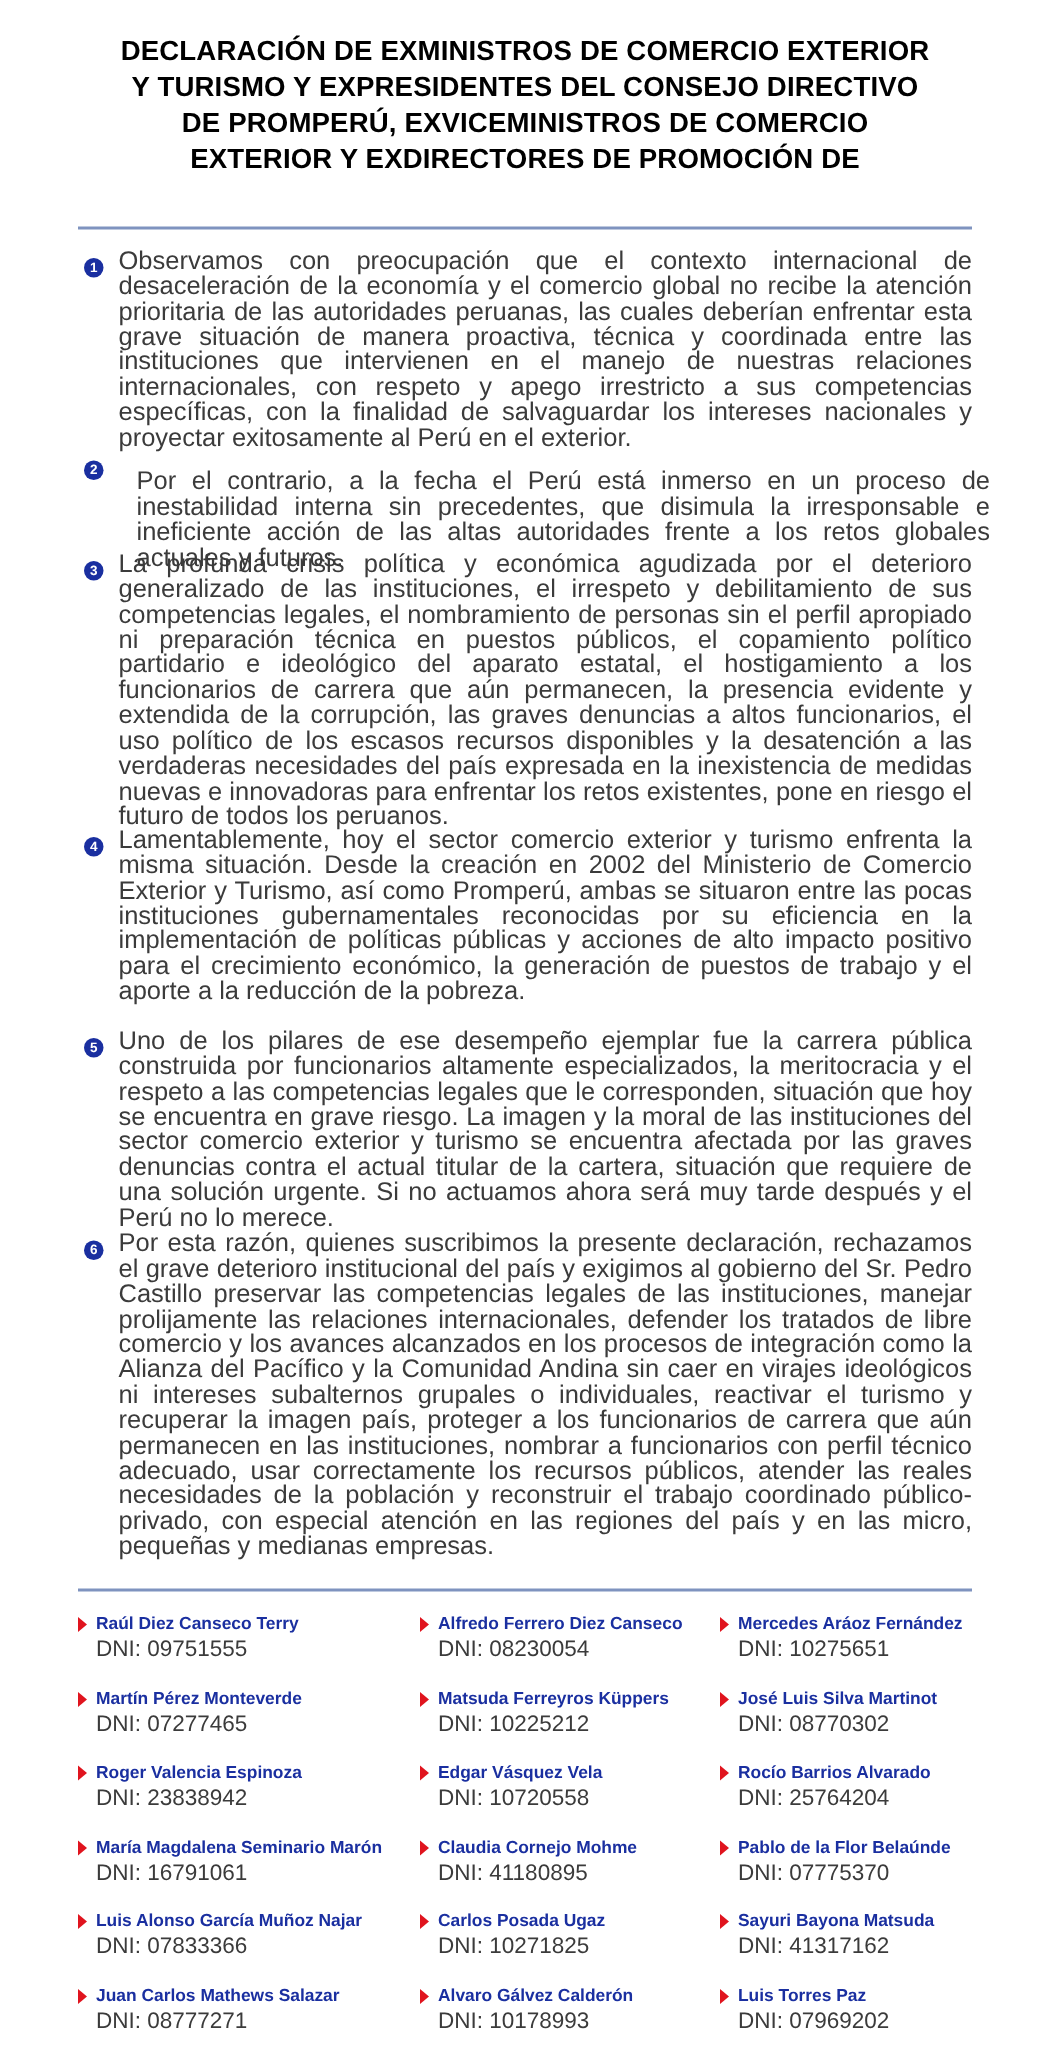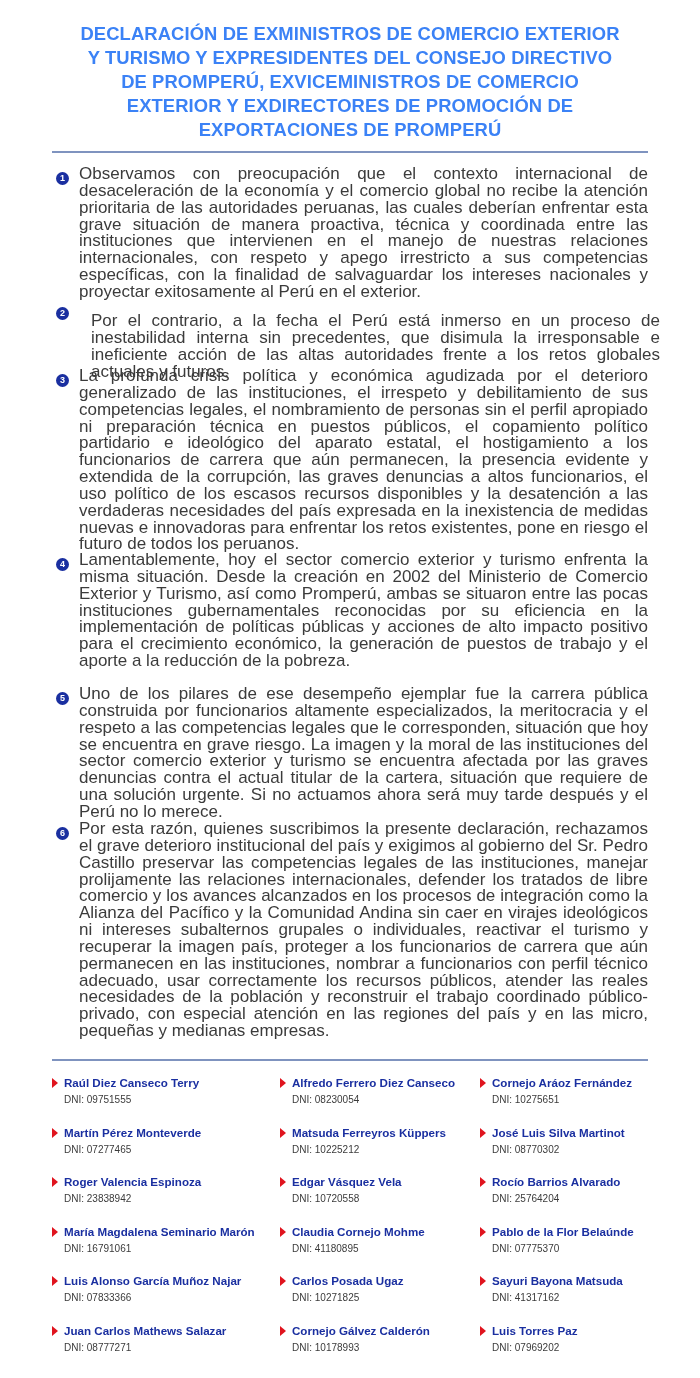--- a/index.html
+++ b/index.html
@@ -20,21 +20,21 @@
       left: 0; top: 0;
       width: 700px;
       height: 1378px;
     }
     .title {
       position: absolute;
       left: 40px;
       top: 22px;
       width: 620px;
       text-align: center;
-      color: #3b82f6;
+      color: #000000;
       font-weight: 700;
       font-size: 18.4px;
       line-height: 24px;
       letter-spacing: 0.1px;
       font-family: "Liberation Sans", sans-serif;
     }
     .title .line {
       display: block;
       white-space: nowrap;
     }
@@ -116,21 +116,21 @@
       font-size: 11.6px;
       line-height: 15px;
       font-family: "Liberation Sans", sans-serif;
     }
     .signer .dni {
       position: absolute;
       left: 12px;
       top: 17px;
       white-space: nowrap;
       color: #3b3b3b;
-      font-size: 10px;
+      font-size: 15px;
       line-height: 15px;
       font-family: "Liberation Sans", sans-serif;
       text-align: right;
     }
     .col0 { left: 0px; }
     .col1 { left: 228px; }
     .col2 { left: 428px; }
     .row0 { top: 0px; }
     .row1 { top: 50px; }
     .row2 { top: 99px; }
@@ -141,21 +141,20 @@
 </head>
 <body>
 
 <div class="page">
 
   <h1 class="title" style="margin:0;">
     <span class="line">DECLARACIÓN DE EXMINISTROS DE COMERCIO EXTERIOR</span>
     <span class="line">Y TURISMO Y EXPRESIDENTES DEL CONSEJO DIRECTIVO</span>
     <span class="line">DE PROMPERÚ, EXVICEMINISTROS DE COMERCIO</span>
     <span class="line">EXTERIOR Y EXDIRECTORES DE PROMOCIÓN DE</span>
-    <span class="line">EXPORTACIONES DE PROMPERÚ</span>
   </h1>
 
   <div class="rule top"></div>
 
   <div class="para" id="p1">
     <span class="num">1</span>
     <p class="text" style="margin:0;">Observamos con preocupación que el contexto internacional de desaceleración de la economía y el comercio global no recibe la atención prioritaria de las autoridades peruanas, las cuales deberían enfrentar esta grave situación de manera proactiva, técnica y coordinada entre las instituciones que intervienen en el manejo de nuestras relaciones internacionales, con respeto y apego irrestricto a sus competencias específicas, con la finalidad de salvaguardar los intereses nacionales y proyectar exitosamente al Perú en el exterior.</p>
   </div>
 
   <div class="para" id="p2">
@@ -191,21 +190,21 @@
       <span class="name">Raúl Diez Canseco Terry</span>
       <span class="dni">DNI: 09751555</span>
     </div>
     <div class="signer col1 row0">
       <span class="arrow"></span>
       <span class="name">Alfredo Ferrero Diez Canseco</span>
       <span class="dni">DNI: 08230054</span>
     </div>
     <div class="signer col2 row0">
       <span class="arrow"></span>
-      <span class="name">Cornejo Aráoz Fernández</span>
+      <span class="name">Mercedes Aráoz Fernández</span>
       <span class="dni">DNI: 10275651</span>
     </div>
 
     <div class="signer col0 row1">
       <span class="arrow"></span>
       <span class="name">Martín Pérez Monteverde</span>
       <span class="dni">DNI: 07277465</span>
     </div>
     <div class="signer col1 row1">
       <span class="arrow"></span>
@@ -266,21 +265,21 @@
       <span class="dni">DNI: 41317162</span>
     </div>
 
     <div class="signer col0 row5">
       <span class="arrow"></span>
       <span class="name">Juan Carlos Mathews Salazar</span>
       <span class="dni">DNI: 08777271</span>
     </div>
     <div class="signer col1 row5">
       <span class="arrow"></span>
-      <span class="name">Cornejo Gálvez Calderón</span>
+      <span class="name">Alvaro Gálvez Calderón</span>
       <span class="dni">DNI: 10178993</span>
     </div>
     <div class="signer col2 row5">
       <span class="arrow"></span>
       <span class="name">Luis Torres Paz</span>
       <span class="dni">DNI: 07969202</span>
     </div>
   </div>
 
 </div>

